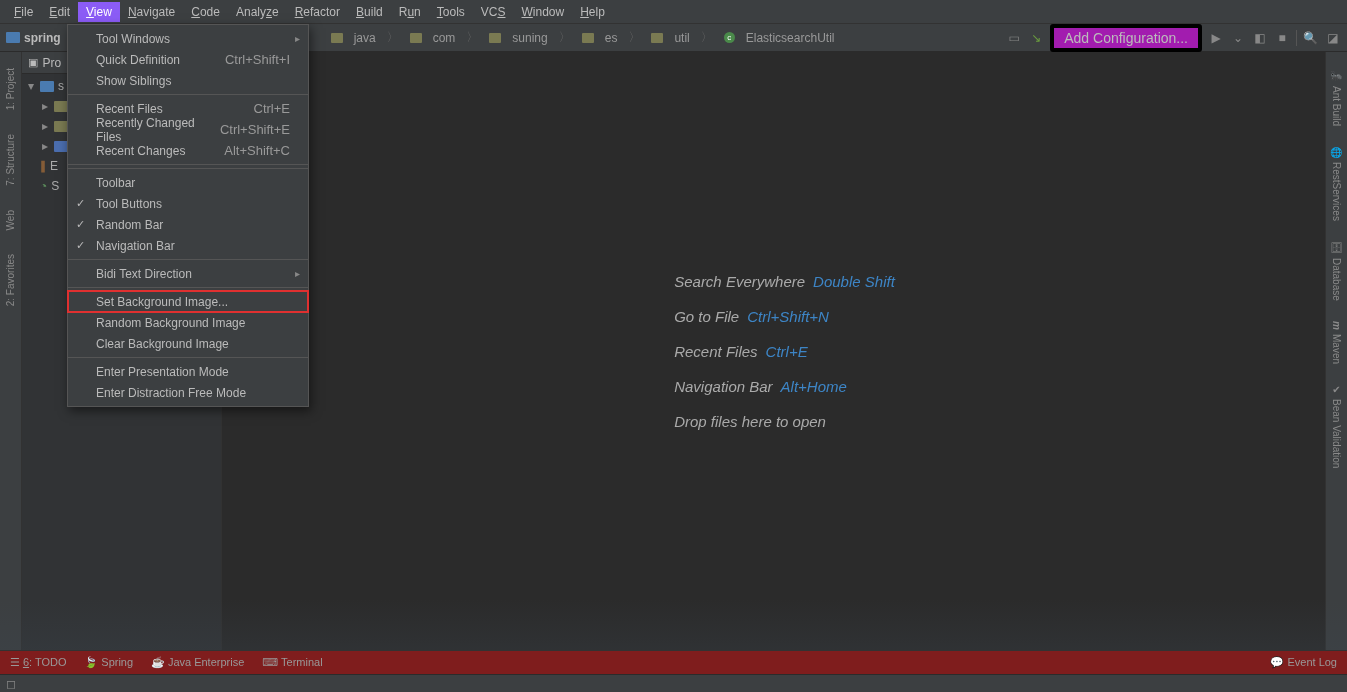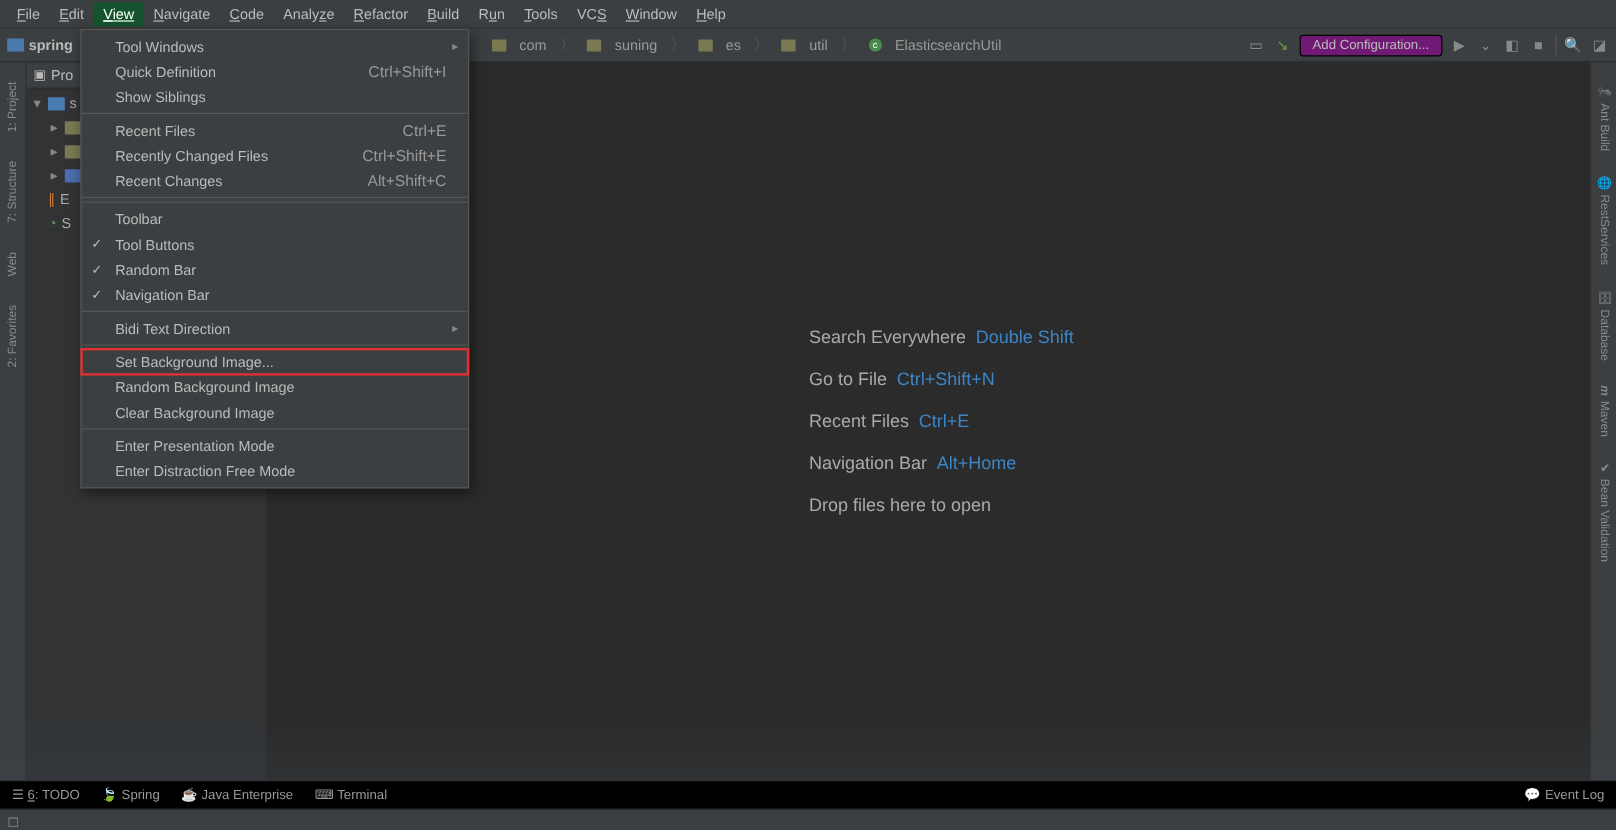--- a/index.html
+++ b/index.html
@@ -1,53 +1,53 @@
 <!DOCTYPE html>
 <html><head>
 <meta charset="utf-8">
 <style>
   * { margin: 0; padding: 0; box-sizing: border-box; font-family: "Segoe UI", Arial, sans-serif; }
   body { background: #2b2b2b; color: #bbbbbb; width: 1347px; height: 692px; overflow: hidden; font-size: 12px; position: relative; }
   .menubar { height: 24px; background: #3c3f41; display: flex; align-items: center; padding: 0 6px; border-bottom: 1px solid #323232; }
   .menubar-item { padding: 3px 8px; cursor: default; }
-  .menubar-item.active { background: #14532d; color: #fff; text-decoration: underline; }
+  .menubar-item.active { background: #8b5cf6; color: #fff; }
   .menubar-item u { text-decoration: underline; }
   .navbar { height: 28px; background: #3c3f41; display: flex; align-items: center; padding: 0 6px; border-bottom: 1px solid #2b2b2b; position: relative; }
   .nav-projname { display: flex; align-items: center; gap: 4px; font-weight: bold; color: #bbbbbb; }
   .folder-icon { width: 14px; height: 11px; background: #4a7bb0; display: inline-block; border-radius: 1px; }
   .breadcrumb { display: flex; align-items: center; margin-left: 270px; color: #999; gap: 8px; }
   .breadcrumb-sep { color: #666; margin: 0 3px; }
   .bc-icon { width: 12px; height: 10px; background: #7a7a52; display: inline-block; border-radius: 1px; margin-right: 3px; }
   .bc-class-icon { width: 11px; height:11px; background:#4a8a4a; border-radius: 50%; display:inline-block; margin-right:3px; font-size:8px; color:#fff; text-align:center; line-height:11px;}
   .nav-right { position: absolute; right: 6px; display: flex; align-items: center; gap: 6px; }
-  .nav-btn { background: #701a75; border: 1px solid #000000; padding: 2px 10px; border-radius: 3px; color: #bbb; font-size: 11px; }
+  .nav-btn { background: #a21caf; border: 4px solid #000000; padding: 2px 10px; border-radius: 3px; color: #bbb; font-size: 14px; }
   .nav-icon { width: 16px; height: 16px; display: inline-flex; align-items: center; justify-content: center; color: #888; }
   .body-row { display: flex; height: calc(100% - 24px - 28px - 24px - 18px); position: relative; background: #2b2b2b; }
   .leftbar { width: 22px; background: #3c3f41; display: flex; flex-direction: column; align-items: center; padding-top: 4px; color: #8a8a8a; font-size: 10px; border-right: 1px solid #323232; }
   .leftbar .vlabel { writing-mode: vertical-rl; transform: rotate(180deg); margin: 12px 0; display:flex; align-items:center; gap:4px; }
   .rightbar { width: 22px; background: #3c3f41; color:#8a8a8a; border-left: 1px solid #323232; position:absolute; right:0; top:52px; bottom:42px; display:flex; flex-direction:column; align-items:center; padding-top:8px;}
   .rightbar .vlabel { writing-mode: vertical-rl; margin: 10px 0; font-size:10px; display:flex; align-items:center; gap:4px;}
   .projtool { width: 200px; background: rgba(50,53,55,0.85); border-right: 1px solid #323232; overflow:hidden; position:relative; }
   .projtool-header { height: 22px; display:flex; align-items:center; padding:0 6px; background: #3c3f41; border-bottom:1px solid #2b2b2b; gap:4px;}
   .tree { padding: 2px 0; }
   .tree-row { display:flex; align-items:center; height: 20px; padding-left: 4px; gap:4px; color:#aaa;}
   .tree-arrow { width:10px; text-align:center; color:#888;}
   .editor { flex: 1; position: relative; display:flex; align-items:center; justify-content:center; background: #2b2b2b;}
-  .placeholder { text-align: left; color: #888; font-size: 15px; }
+  .placeholder { text-align: left; color: #888; font-size: 15px; font-style: italic; }
   .placeholder-row { margin: 18px 0; }
   .placeholder-row .lbl { color: #aaa; margin-right: 8px; }
   .placeholder-row .key { color: #3d85c6; }
-  .dropdown { position: absolute; left: 67px; top: 24px; width: 324px; background: #3c3f41; border: 1px solid #555; box-shadow: 2px 4px 10px rgba(0,0,0,.5); z-index: 100; padding: 3px 0; }
+  .dropdown { position: absolute; left: 67px; top: 24px; width: 242px; background: #3c3f41; border: 1px solid #555; box-shadow: 2px 4px 10px rgba(0,0,0,.5); z-index: 100; padding: 3px 0; }
   .dd-item { display:flex; align-items:center; justify-content:space-between; height: 21px; padding: 0 18px 0 28px; color:#bbb; position:relative;}
   .dd-item.highlight { outline: 2px solid #e03030; outline-offset: -1px; }
   .dd-item.arrow::after { content: "▸"; position:absolute; right:8px; color:#888; font-size:10px;}
   .dd-sep { height: 1px; background: #555; margin: 3px 0; }
   .dd-check::before { content: "✓"; position:absolute; left:8px; color:#bbb; font-size:11px;}
   .shortcut { color: #999; font-size: 13px; }
-  .toolrow { height: 24px; background: #000000; border-top: 1px solid #323232; display:flex; align-items:center; padding: 0 10px; gap: 18px; color:#999; font-size:11px;}
+  .toolrow { height: 24px; background: #7f1d1d; border-top: 1px solid #323232; display:flex; align-items:center; padding: 0 10px; gap: 18px; color:#999; font-size:11px;}
   .toolrow .spacer { flex:1; }
   .statusbar { height: 18px; background: #3c3f41; border-top: 1px solid #2b2b2b; display:flex; align-items:center; padding:0 6px; color:#888;}
   .reflection { position:absolute; left:0; right:0; bottom:42px; height:50px; background: linear-gradient(180deg, rgba(60,70,80,0) 0%, rgba(60,70,80,0.25) 100%); pointer-events:none;}
   .small-icon { font-size:11px; }
 </style>
 </head>
 <body>
 
 <div class="menubar">
   <span class="menubar-item"><u>F</u><span></span>ile</span>

